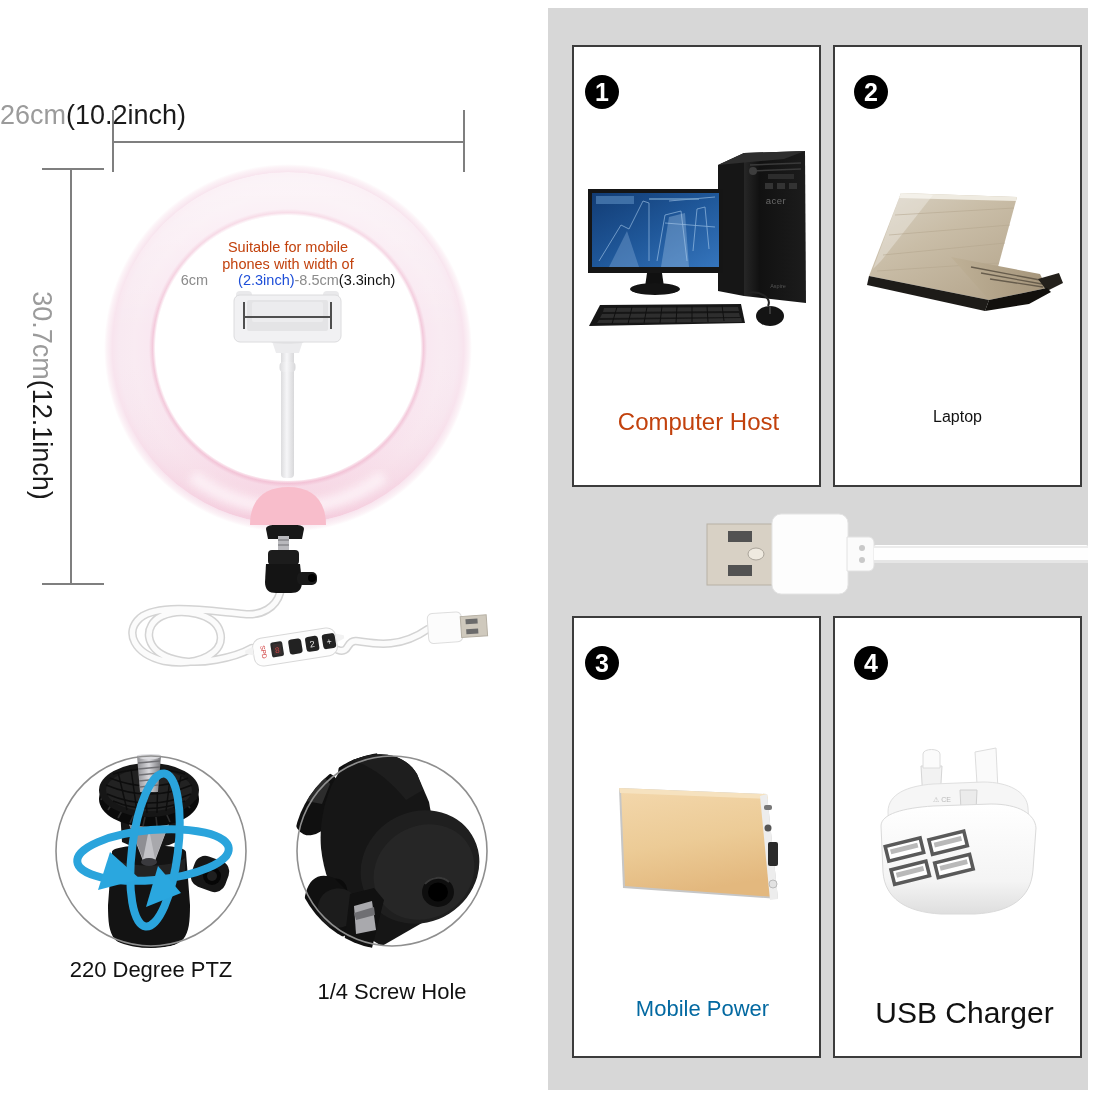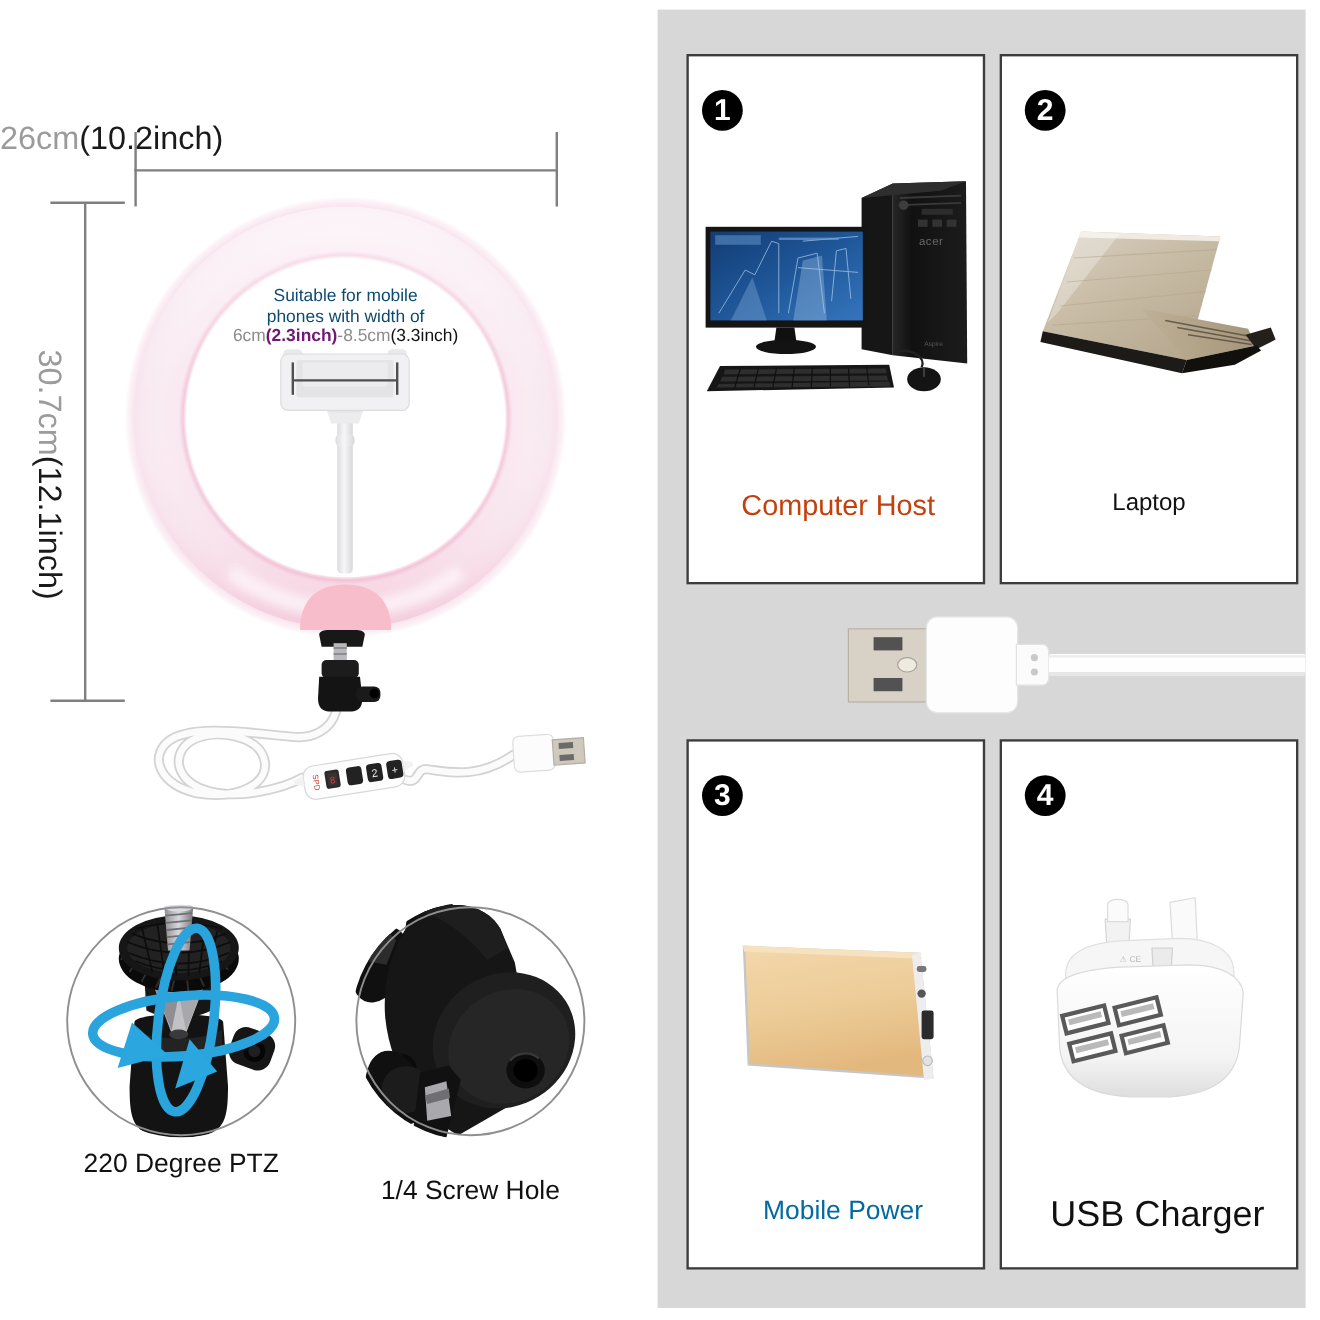--- a/index.html
+++ b/index.html
@@ -78,22 +78,22 @@
     <rect x="323" y="291" width="16" height="12" rx="4" fill="#e9e9eb"></rect>
     <rect x="234" y="295" width="107" height="47" rx="6" fill="#f1f1f3" stroke="#dcdcde" stroke-width="1"></rect>
     <rect x="247" y="300" width="81" height="31" rx="2" fill="#e4e4e6"></rect>
     <rect x="252" y="302" width="71" height="20" rx="2" fill="#ececee"></rect>
     <line x1="244" y1="302" x2="244" y2="329" stroke="#4f4f4f" stroke-width="2"></line>
     <line x1="331" y1="302" x2="331" y2="329" stroke="#4f4f4f" stroke-width="2"></line>
     <line x1="244" y1="317" x2="331" y2="317" stroke="#4f4f4f" stroke-width="2"></line>
   </g>
 </svg>
 
-<div class="abs" style="left:168px;top:239px;width:240px;text-align:center;font-size:14.5px;line-height:17px;color:#0c4a6e;">Suitable for mobile<br>phones with width of</div>
-<div class="abs" style="left:148px;top:272px;width:280px;text-align:center;font-size:14.5px;color:#8b8b8b;">6cm<span style="color:#701a75;font-weight:bold;">(2.3inch)</span>-8.5cm<span style="color:#111;font-weight:normal;">(3.3inch)</span></div>
+<div class="abs" style="left:168px;top:239px;width:240px;text-align:center;font-size:14.5px;line-height:17px;color:#c2410c;">Suitable for mobile<br>phones with width of</div>
+<div class="abs" style="left:148px;top:272px;width:280px;text-align:center;font-size:14.5px;color:#8b8b8b;">6cm<span style="color:#1d4ed8;font-weight:normal;padding-left:30px;">(2.3inch)</span>-8.5cm<span style="color:#111;font-weight:normal;">(3.3inch)</span></div>
 </div>
 
 <div class="abs" id="cablearea" style="left:0;top:0;">
 <svg width="548" height="1100" style="position:absolute;left:0;top:0;">
 
   <g fill="none" stroke="#d3d3d3" stroke-width="8.5" stroke-linecap="round">
     <path d="M 280 593 C 276 607 262 616 244 614 C 216 612 160 602 140 618 C 124 632 134 654 164 661 C 200 667 226 652 220 632 C 215 614 182 607 162 616 C 143 625 144 649 170 658 C 198 668 238 656 252 648"></path>
     <path d="M 338 650 C 350 654 346 640 356 641 C 372 643 398 650 428 629"></path>
   </g>
   <g fill="none" stroke="#fbfbfb" stroke-width="5.5" stroke-linecap="round">
@@ -267,21 +267,21 @@
 <div class="card" style="left:833px;top:45px;"></div>
 <div class="card" style="left:572px;top:616px;"></div>
 <div class="card" style="left:833px;top:616px;"></div>
 
 <div class="badge" style="left:585px;top:75px;">1</div>
 <div class="badge" style="left:854px;top:75px;">2</div>
 <div class="badge" style="left:585px;top:646px;">3</div>
 <div class="badge" style="left:854px;top:646px;">4</div>
 
 <div class="abs" style="left:572px;top:408px;width:253px;text-align:center;font-size:24px;color:#c2410c;">Computer Host</div>
-<div class="abs" style="left:833px;top:408px;width:249px;text-align:center;font-size:20px;color:#111;">Laptop</div>
+<div class="abs" style="left:833px;top:408px;width:249px;text-align:center;font-size:16px;color:#111;">Laptop</div>
 <div class="abs" style="left:578px;top:996px;width:249px;text-align:center;font-size:22px;color:#0369a1;">Mobile Power</div>
 <div class="abs" style="left:840px;top:996px;width:249px;text-align:center;font-size:30px;color:#111;">USB Charger</div>
 
 <svg class="abs" style="left:572px;top:45px;" width="245" height="438" viewBox="0 0 245 438">
   <defs>
     <linearGradient id="screeng" x1="0" y1="0" x2="1" y2="1">
       <stop offset="0" stop-color="#123c74"></stop>
         <stop offset="0.5" stop-color="#1f5799"></stop>
         <stop offset="1" stop-color="#3575bd"></stop>
     </linearGradient>

